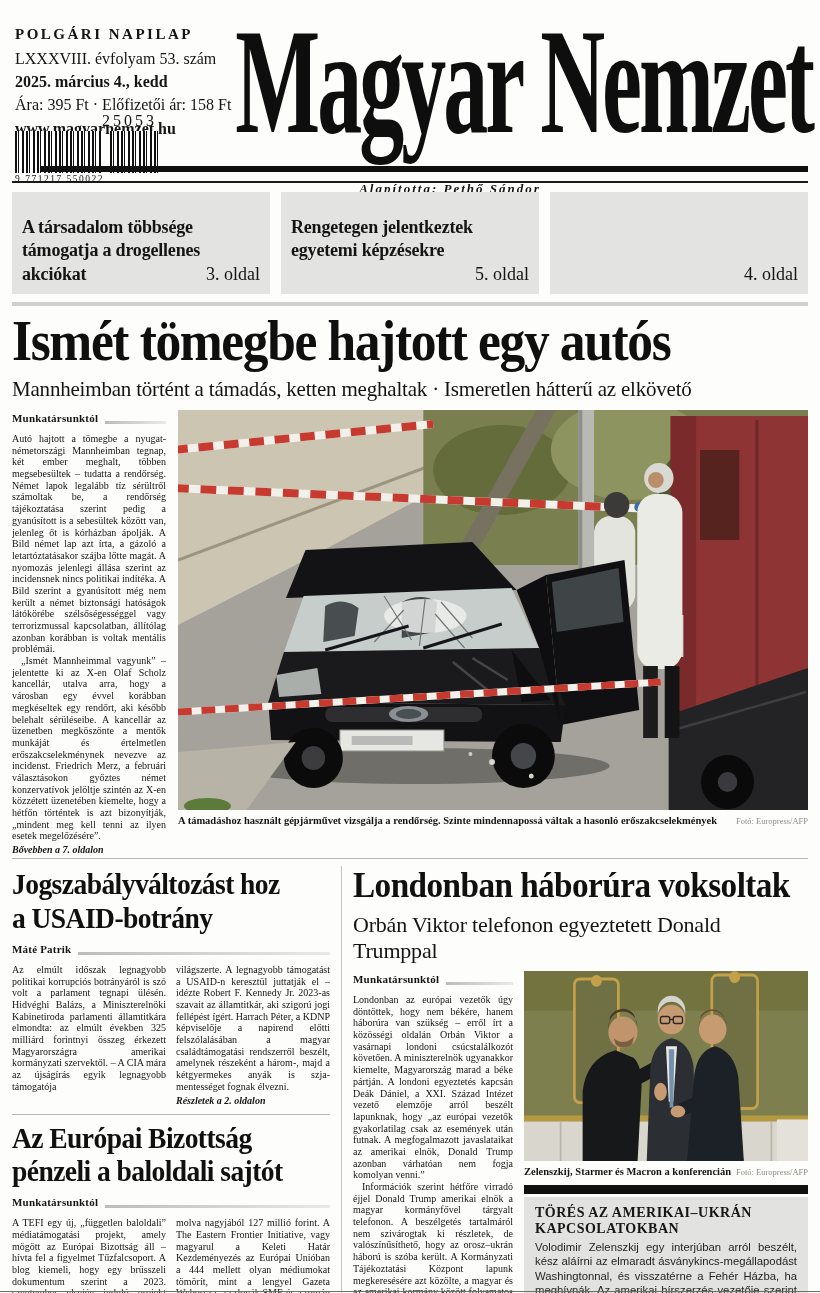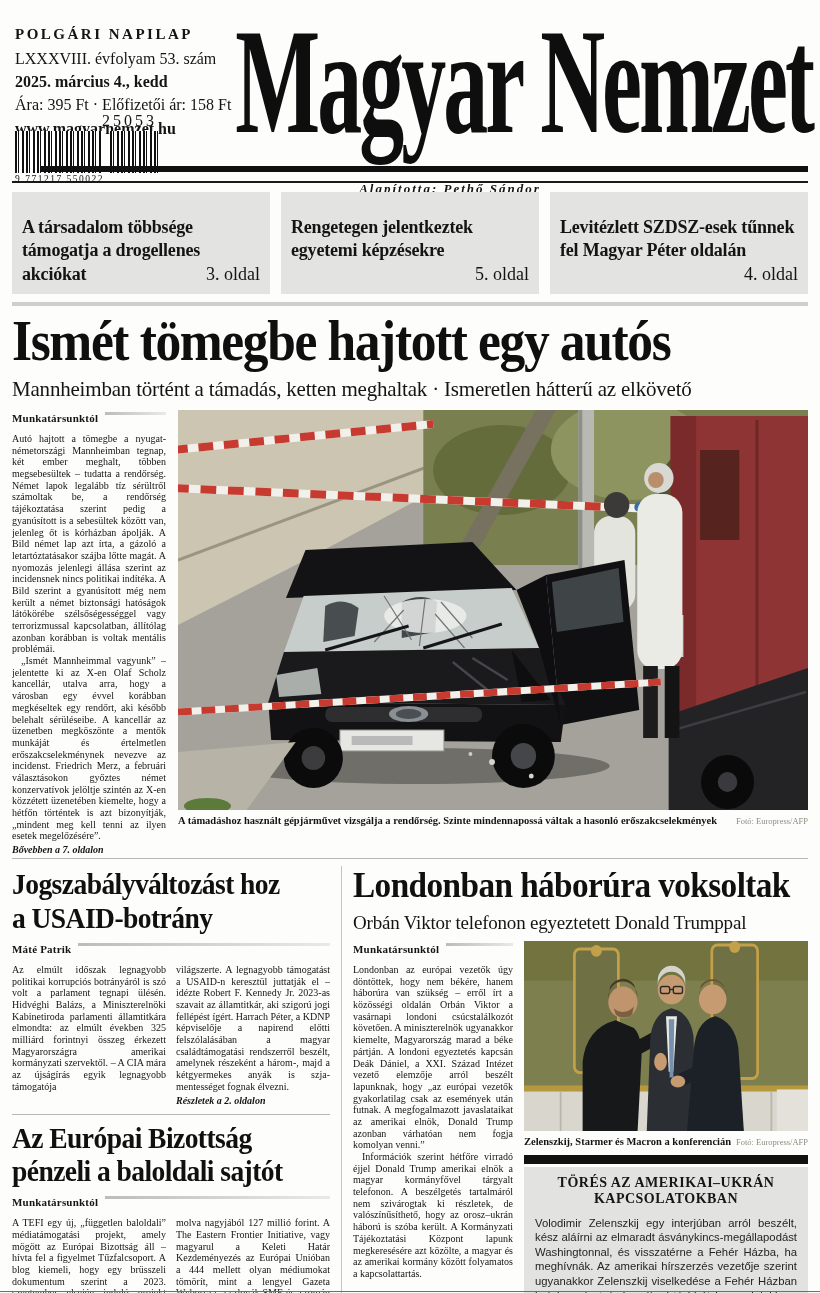--- a/index.html
+++ b/index.html
@@ -59,21 +59,21 @@
   .teaser-rule { height: 4px; background: #cfcfce; margin-top: 8px; }
 
   
   .lead-h1 {
     margin: 7px 0 2px; font-size: 56px; font-weight: bold;
     letter-spacing: -1.5px; line-height: 1.03; white-space: nowrap;
     transform: scaleX(0.92); transform-origin: left top; color: #0f0f0f;
   }
   .lead-sub { font-size: 21px; line-height: 1.2; margin: 6px 0 8px; letter-spacing: -0.2px; }
 
-  .byline-row { display: flex; align-items: flex-start; gap: 7px; margin: 2px 0 9px; }
+  .byline-row { display: flex; align-items: flex-end; gap: 7px; margin: 2px 0 9px; }
   .byline { font-weight: bold; font-size: 11px; letter-spacing: .2px; white-space: nowrap; }
   .byline-rule { flex: 1; height: 3px; background: linear-gradient(90deg,#bcbcbc,#e9e9e8); }
 
   .lead-row { display: flex; gap: 12px; margin-top: 8px; }
   .lead-left { width: 154px; flex: none; overflow: hidden; }
   .lead-media { flex: 1; min-width: 0; }
   .photo-frame svg { display: block; width: 100%; height: 100%; }
   .lead-photo { height: 400px; overflow: hidden; }
 
   .body-text p { font-size: 10px; line-height: 1.17; text-align: justify; }
@@ -94,30 +94,30 @@
   .h2 {
     font-weight: bold; color: #101010;
     font-size: 29px; line-height: 1.17; letter-spacing: -0.6px;
     transform: scaleX(0.95); transform-origin: left top;
     margin: 2px 0 7px; white-space: nowrap;
   }
   .cols { display: flex; gap: 10px; }
   .col { flex: 1; min-width: 0; overflow: hidden; }
 
   .h2-london { font-size: 35px; margin: 0 0 3px; }
-  .sub-london { font-size: 19px; letter-spacing: -0.2px; margin: 2px 0 7px; }
+  .sub-london { font-size: 22px; letter-spacing: -0.2px; margin: 2px 0 7px; }
 
   .london-row { display: flex; gap: 11px; }
   .london-text { width: 160px; flex: none; overflow: hidden; }
   .london-media { flex: 1; min-width: 0; display: flex; flex-direction: column; }
   .london-photo { height: 190px; overflow: hidden; }
 
   .box-bar { height: 9px; background: #111; margin-top: 5px; }
   .info-box { background: #e2e2e1; padding: 8px 11px 9px; margin-top: 3px; flex: 1; }
-  .info-box h3 { font-size: 14px; font-weight: bold; letter-spacing: .5px; margin-bottom: 9px; color: #161616; text-align: center; }
+  .info-box h3 { font-size: 14px; font-weight: bold; letter-spacing: .5px; margin-bottom: 3px; color: #161616; }
   .info-box p { font-family: "Liberation Sans", sans-serif; font-size: 11.3px; line-height: 1.28; text-align: justify; color: #242424; }
 
   .page-bottom-rule { position: absolute; left: 0; right: 0; bottom: 1px; border-top: 1.5px solid #6e6e6e; }
 </style>
 </head>
 <body>
 
 <div class="page">
 
   <div class="header">
@@ -146,21 +146,20 @@
   <div class="teasers">
     <div class="teaser">
       <div class="teaser-text">A társadalom többsége támogatja a drogellenes akciókat</div>
       <div class="teaser-page">3. oldal</div>
     </div>
     <div class="teaser">
       <div class="teaser-text">Rengetegen jelentkeztek egyetemi képzésekre</div>
       <div class="teaser-page">5. oldal</div>
     </div>
     <div class="teaser">
-      <div class="teaser-text">Levitézlett SZDSZ-esek tűnnek fel Magyar Péter oldalán</div>
       <div class="teaser-page">4. oldal</div>
     </div>
   </div>
   <div class="teaser-rule"></div>
 
   <h1 class="lead-h1">Ismét tömegbe hajtott egy autós</h1>
   <div class="lead-sub">Mannheimban történt a támadás, ketten meghaltak · Ismeretlen hátterű az elkövető</div>
 
   <div class="lead-row">
     <div class="lead-left">

